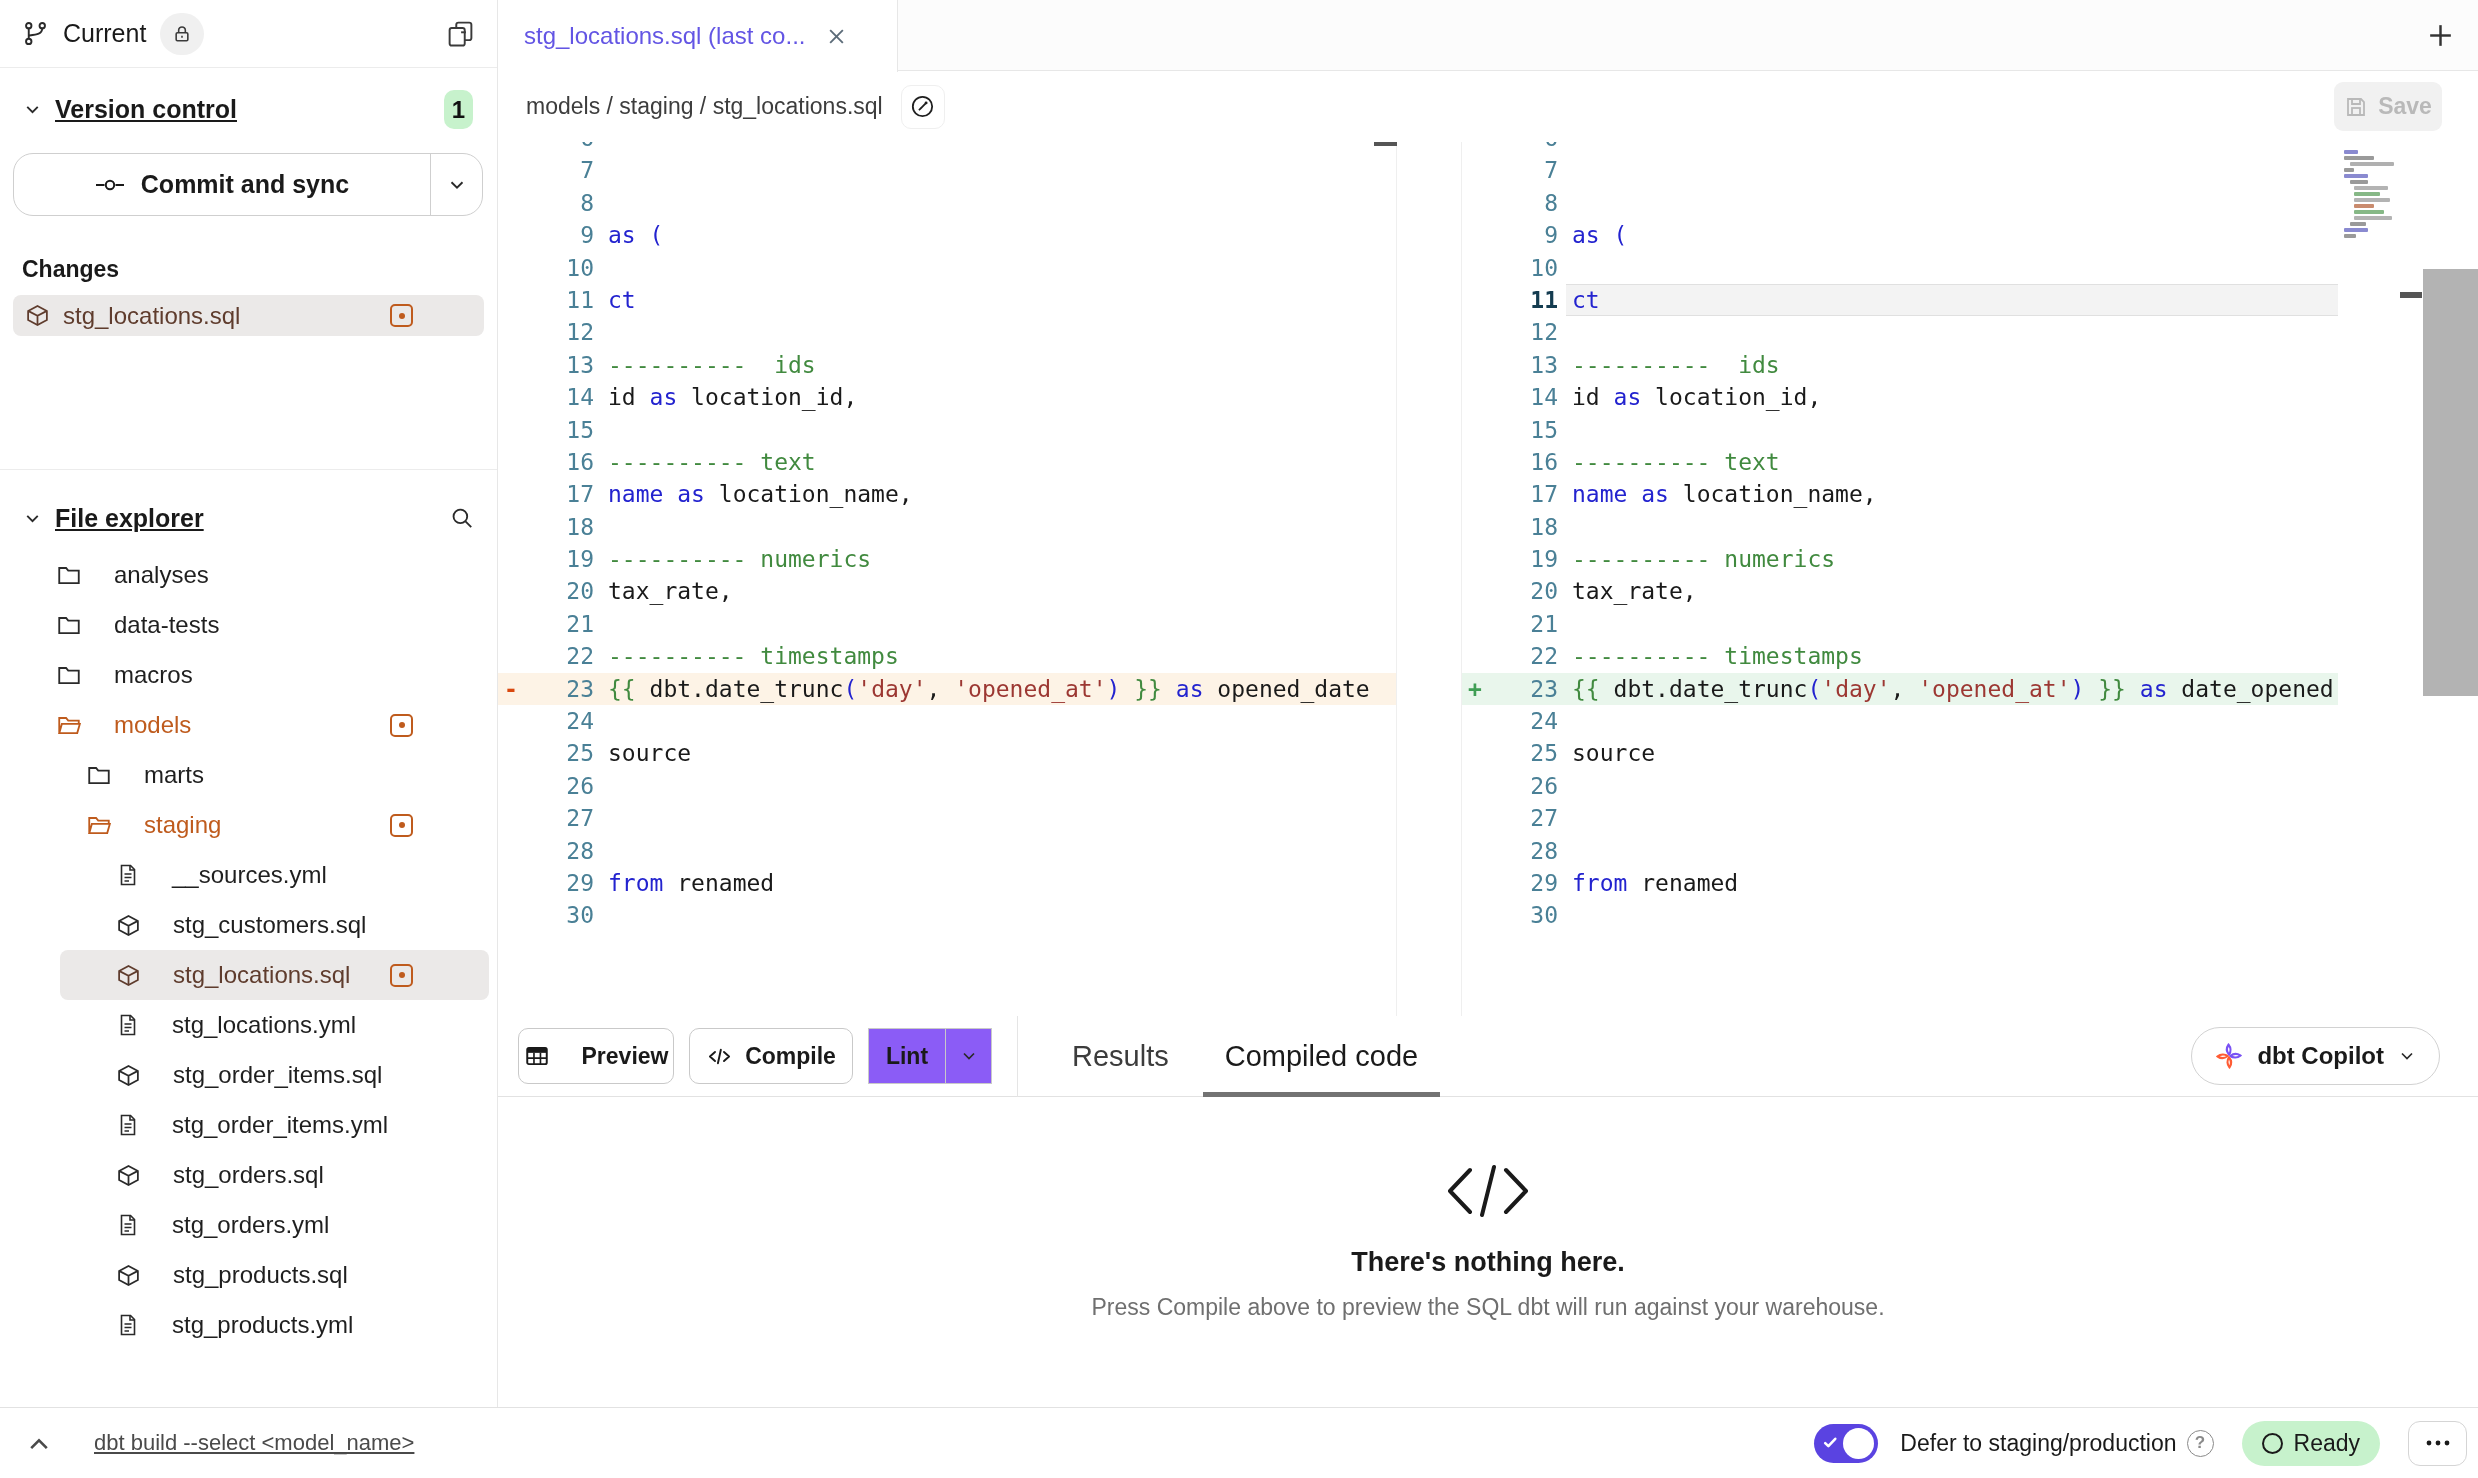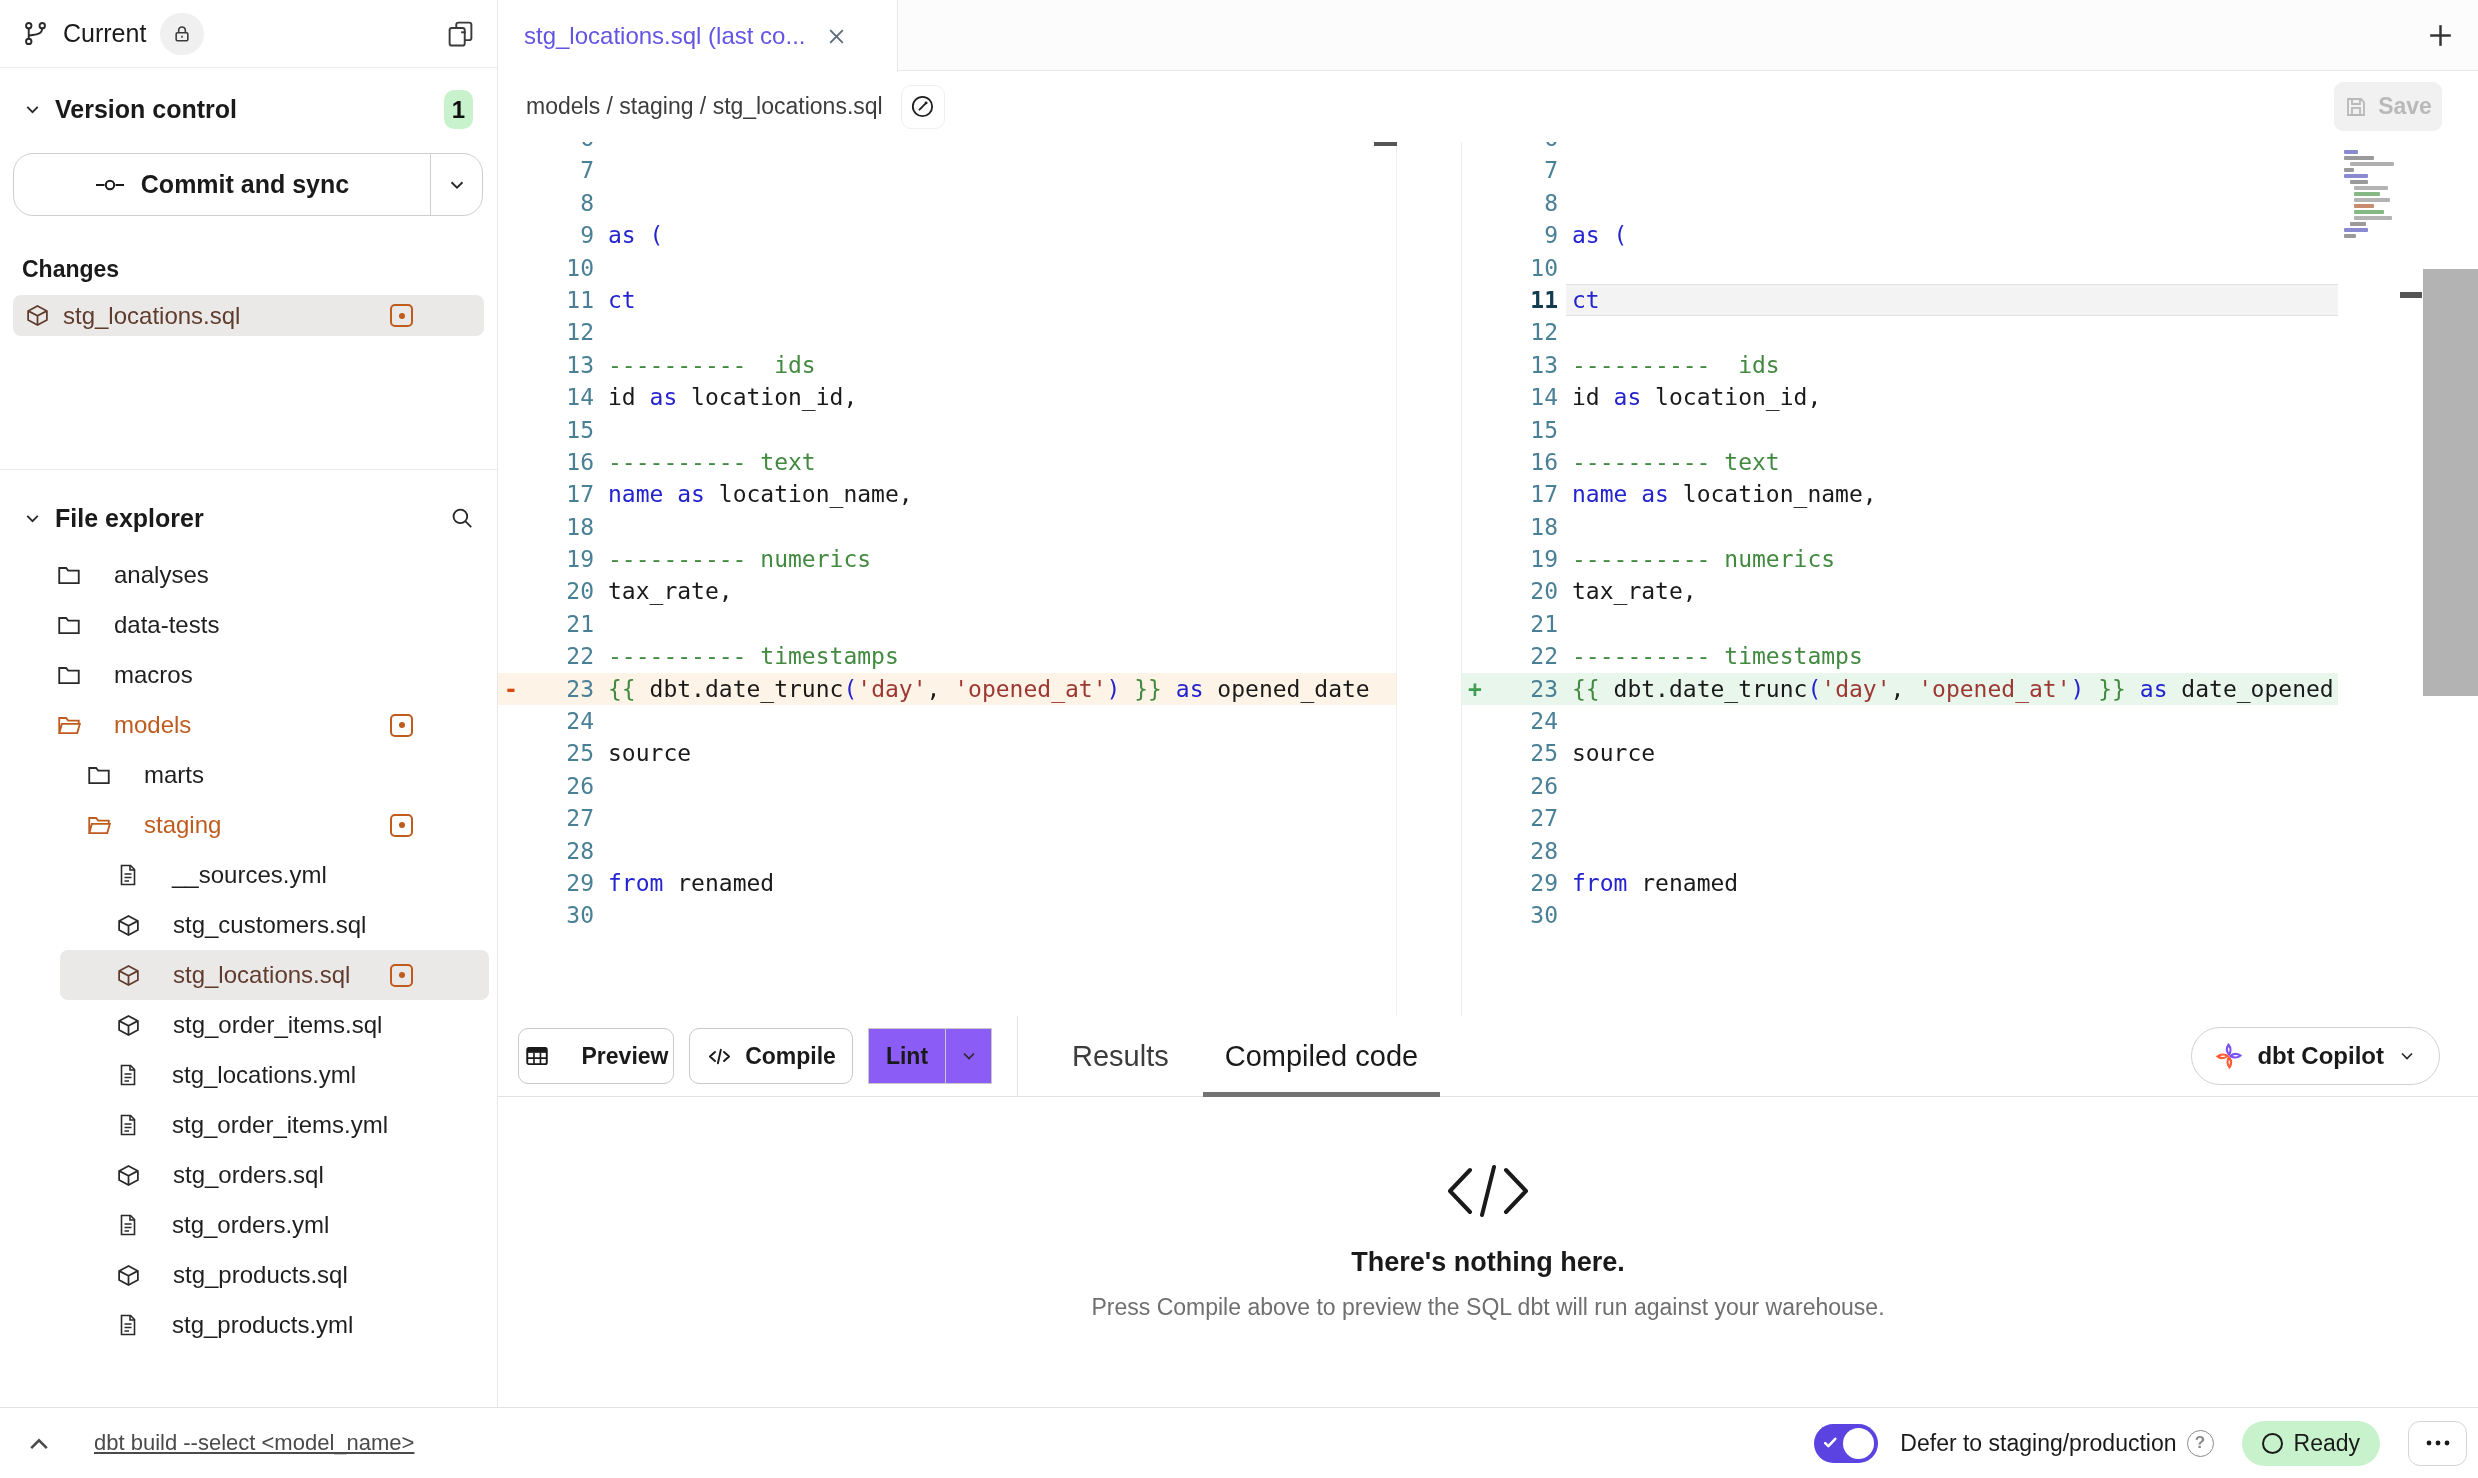--- a/index.html
+++ b/index.html
@@ -11,21 +11,21 @@
 
   
   .sidebar { width:498px; min-width:498px; border-right:1px solid #e7e7e7; display:flex; flex-direction:column; background:#fff; }
   .sb-head { height:68px; border-bottom:1px solid #ececec; display:flex; align-items:center; padding:0 22px; }
   .sb-head .branch-name { font-size:25px; margin-left:14px; color:#1a1a1a; }
   .lock-pill { margin-left:14px; width:44px; height:42px; border-radius:21px; background:#f0f0f0; display:flex; align-items:center; justify-content:center; }
   .sb-head .spacer, .row-spacer { flex:1; }
 
   .vc-section { height:402px; border-bottom:1px solid #ececec; }
   .sec-title-row { display:flex; align-items:center; padding:0 22px; margin-top:22px; }
-  .sec-title { font-size:25px; font-weight:700; margin-left:12px; }
+  .sec-title { font-size:25px; font-weight:700; margin-left:12px;text-decoration:underline; }
   .vc-badge { margin-left:auto; margin-right:2px; min-width:29px; height:39px; border-radius:10px; background:#c7f2cc; display:flex; align-items:center; justify-content:center; font-size:24px; font-weight:600; color:#111; }
 
   .commit-btn { margin:24px 14px 0 13px; height:63px; border:1.5px solid #cfcfcf; border-radius:20px; display:flex; overflow:hidden; background:#fff; }
   .commit-main { flex:1; display:flex; align-items:center; justify-content:center; gap:16px; font-size:25px; font-weight:600; cursor:pointer; }
   .commit-caret { width:52px; border-left:1.5px solid #cfcfcf; display:flex; align-items:center; justify-content:center; cursor:pointer; }
 
   .changes-label { margin:40px 0 12px 22px; font-size:23px; font-weight:700; }
   .change-row { position:relative; margin:0 13px; height:41px; border-radius:8px; background:#ebe9e8; display:flex; align-items:center; padding-left:12px; gap:13px; color:#5f3c2d; font-size:24px; font-weight:500; cursor:pointer; }
 
   .mod-badge { position:absolute; right:84px; width:23px; height:23px; border:2px solid #bf5b1d; border-radius:5px; }
@@ -289,35 +289,35 @@
               <svg width="25" height="25" viewBox="0 0 24 24" fill="none" stroke="#5f3c2d" stroke-width="1.7">
                 <path d="M12 2.8L21 7.6v8.8L12 21.2 3 16.4V7.6z"></path>
                 <path d="M3.4 7.8L12 12.3l8.6-4.5M12 12.3V21"></path>
               </svg>
             </span>
             <span>stg_locations.sql</span>
             <span class="mod-badge"></span>
           </div>
           <div class="tree-row d2">
             <span class="icon">
+              <svg width="24" height="24" viewBox="0 0 24 24" fill="none" stroke="#2a2a2a" stroke-width="1.6">
+                <path d="M5.5 2.5h9l4 4v15h-13z"></path>
+                <path d="M14 2.5v4.5h4.5M8.5 11h7M8.5 14.5h7M8.5 18h4.5"></path>
+              </svg>
+            </span>
+            <span>stg_locations.yml</span>
+          </div>
+          <div class="tree-row d2">
+            <span class="icon">
               <svg width="25" height="25" viewBox="0 0 24 24" fill="none" stroke="#2a2a2a" stroke-width="1.7">
                 <path d="M12 2.8L21 7.6v8.8L12 21.2 3 16.4V7.6z"></path>
                 <path d="M3.4 7.8L12 12.3l8.6-4.5M12 12.3V21"></path>
               </svg>
             </span>
             <span>stg_order_items.sql</span>
-          </div>
-          <div class="tree-row d2">
-            <span class="icon">
-              <svg width="24" height="24" viewBox="0 0 24 24" fill="none" stroke="#2a2a2a" stroke-width="1.6">
-                <path d="M5.5 2.5h9l4 4v15h-13z"></path>
-                <path d="M14 2.5v4.5h4.5M8.5 11h7M8.5 14.5h7M8.5 18h4.5"></path>
-              </svg>
-            </span>
-            <span>stg_locations.yml</span>
           </div>
           <div class="tree-row d2">
             <span class="icon">
               <svg width="24" height="24" viewBox="0 0 24 24" fill="none" stroke="#2a2a2a" stroke-width="1.6">
                 <path d="M5.5 2.5h9l4 4v15h-13z"></path>
                 <path d="M14 2.5v4.5h4.5M8.5 11h7M8.5 14.5h7M8.5 18h4.5"></path>
               </svg>
             </span>
             <span>stg_order_items.yml</span>
           </div>

